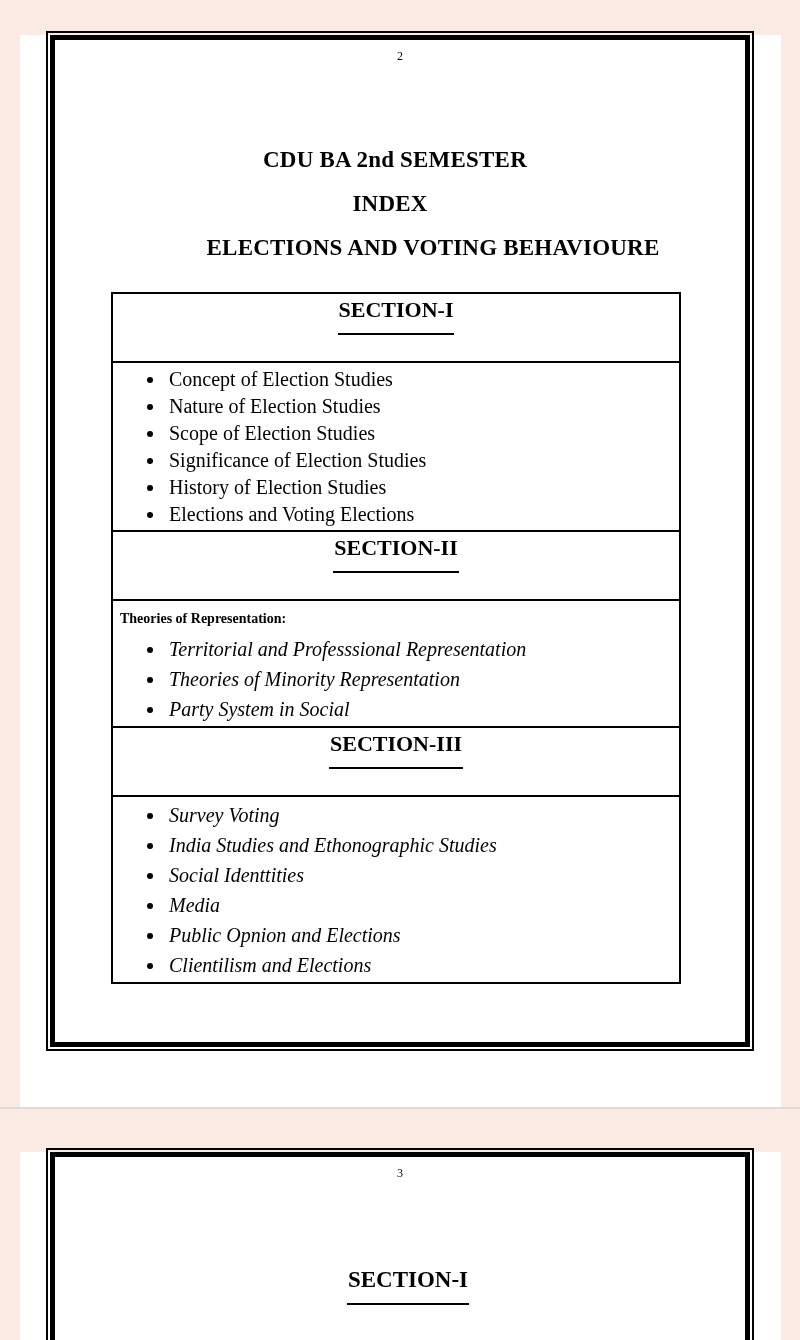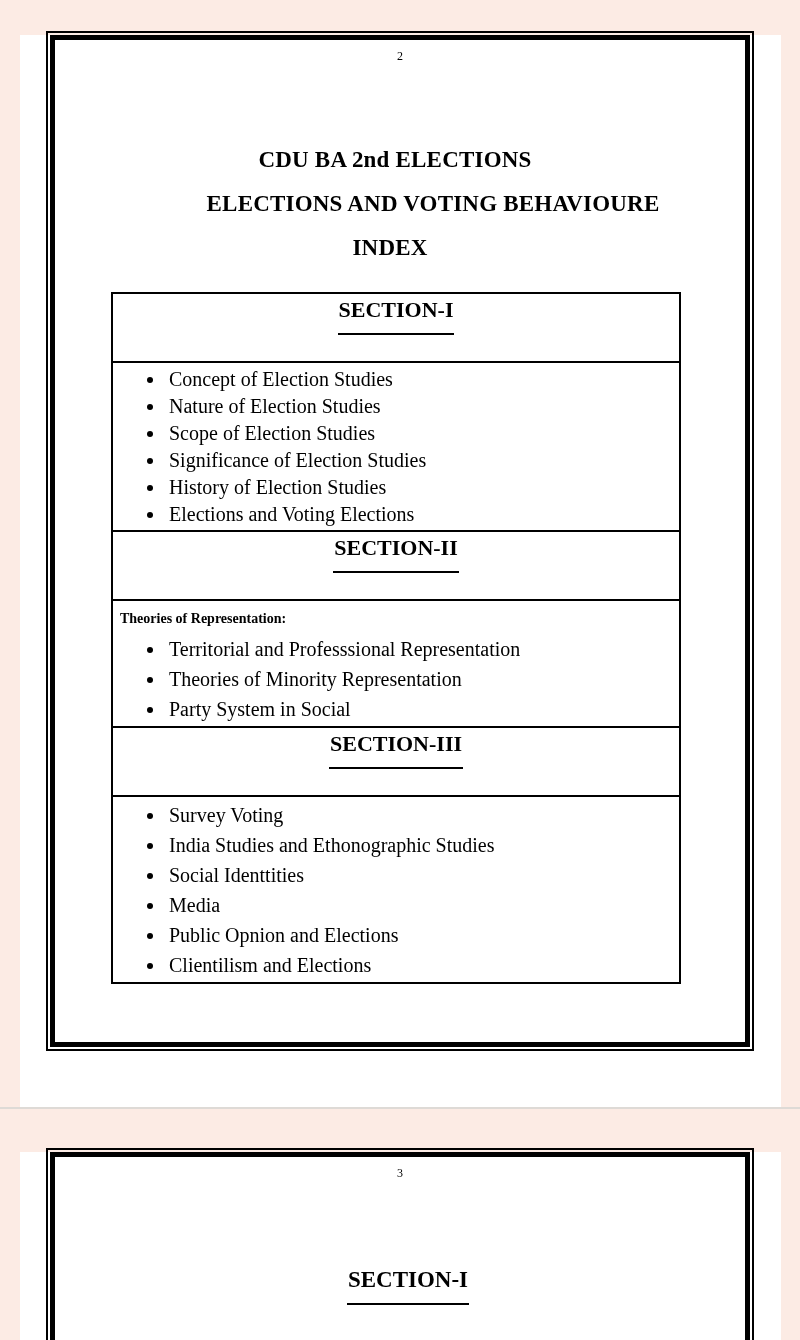--- a/index.html
+++ b/index.html
@@ -73,21 +73,21 @@
   }
   .u {
     display: inline-block;
     border-bottom: 2.5px solid #000;
     padding: 0 1px 10px 1px;
   }
   td.items-cell { padding: 3px 3px 2px 4px; font-size: 20px; }
   td.items-cell ul { list-style: disc; margin: 0; padding-left: 49px; }
   td.items-cell li { padding-left: 3px; }
   .lh27 li { line-height: 27px; }
-  .lh30 li { line-height: 30px; }
+  .lh30 li { line-height: 30px; font-style: italic; }
   .list-intro {
     font-weight: bold;
     font-size: 14px;
     line-height: 30px;
     padding-left: 3px;
   }
 
   .sec-heading {
     text-align: center;
     font-weight: bold;
@@ -100,23 +100,23 @@
 <body>
 
 <div class="canvas">
 
   <div class="page page1">
     <div class="frame frame1">
 
       <div class="pageno">2</div>
 
       <div class="title-block">
-        <div class="t-line l1">CDU BA 2nd ELECTIONS</div>
+        <div class="t-line l1">CDU BA 2nd SEMESTER</div>
+        <div class="t-line l3">INDEX</div>
         <div class="t-line l2">ELECTIONS AND VOTING BEHAVIOURE</div>
-        <div class="t-line l3">INDEX</div>
       </div>
 
       <table class="index-table">
         <tbody>
             <tr>
           <td class="hdr-cell">
             <span class="u">SECTION-I</span>
           </td>
         </tr>
         <tr>

